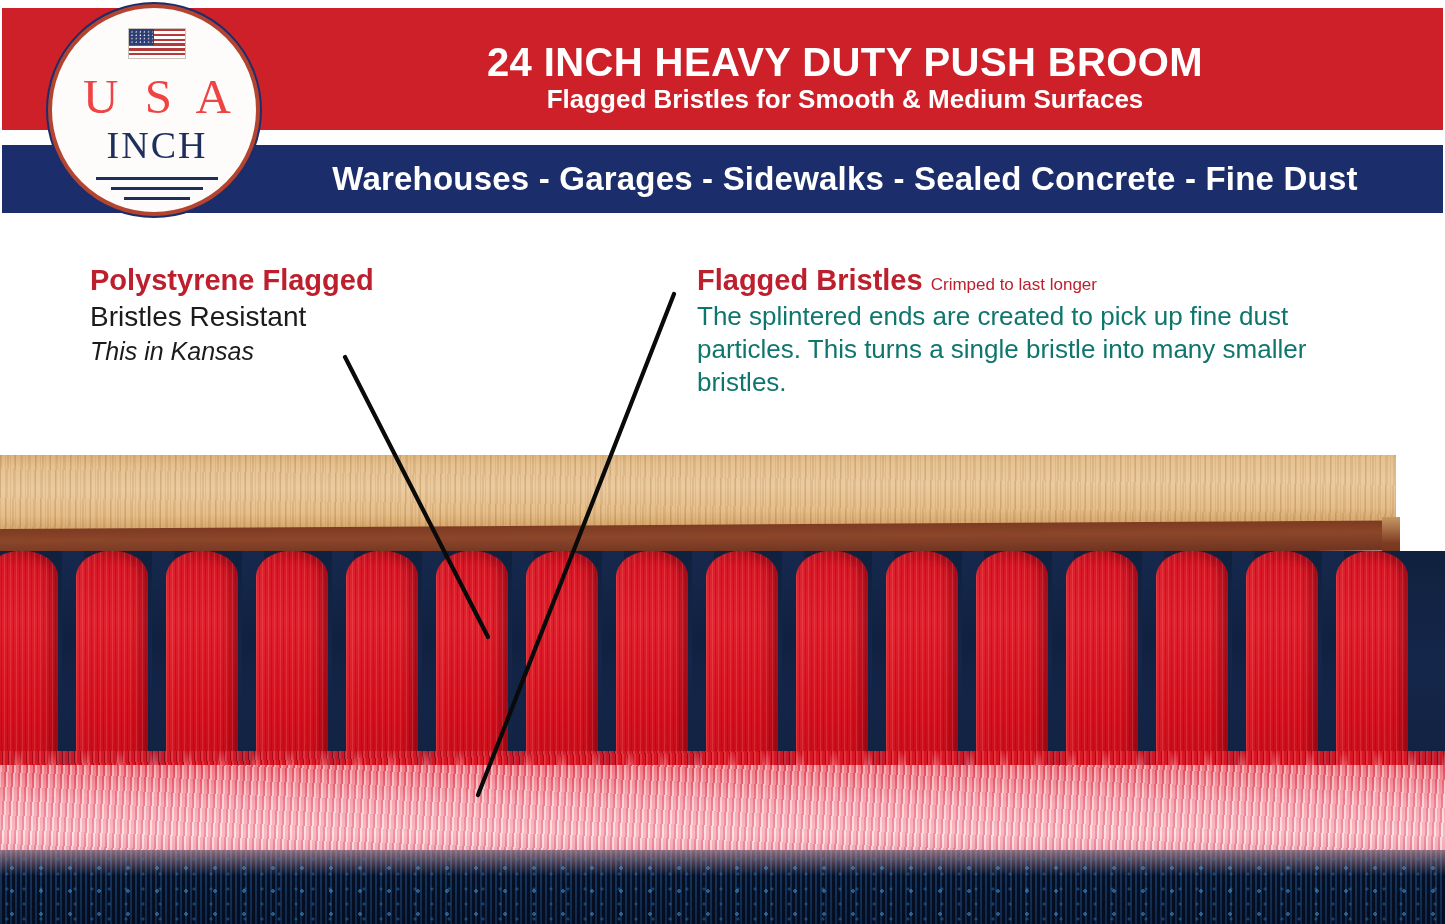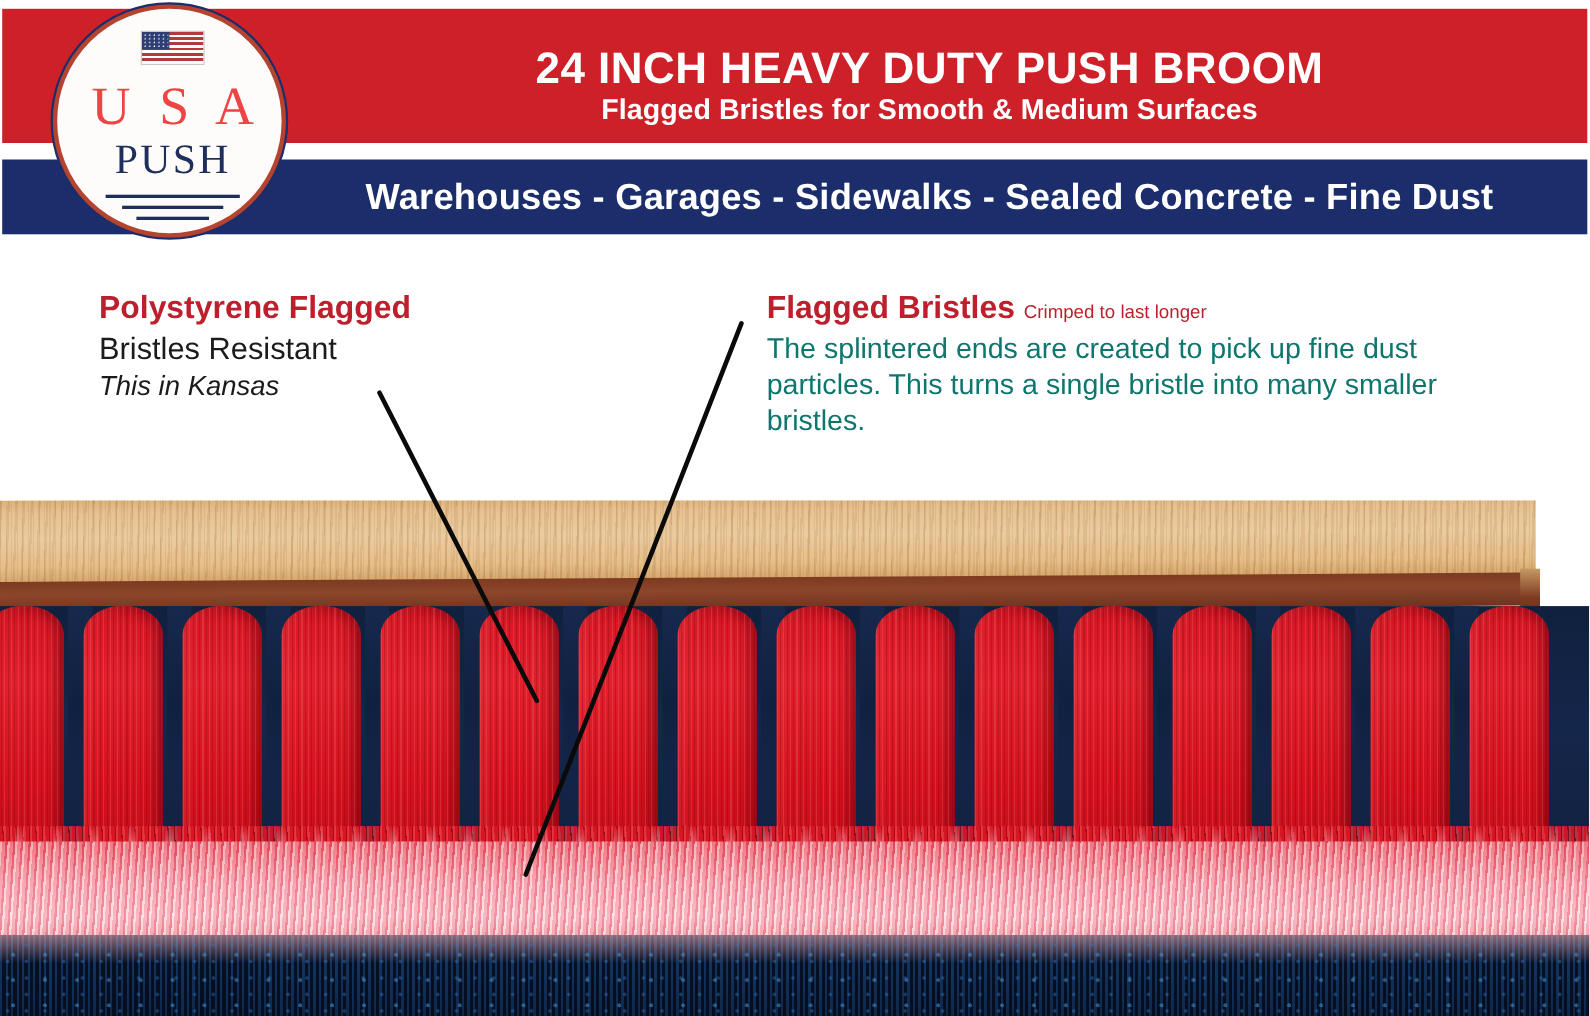--- a/index.html
+++ b/index.html
@@ -426,21 +426,21 @@
 
   <div class="logo-badge">
     <div class="logo-inner">
       <div class="logo-flag">
         <div class="flag-stripes"></div>
         <div class="flag-canton">
           <div class="flag-stars"></div>
         </div>
       </div>
       <div class="logo-usa">U S A</div>
-      <div class="logo-broom">PUSH</div>
+      <div class="logo-broom">INCH</div>
       <div class="logo-rules">
         <div class="logo-rule lr1"></div>
         <div class="logo-rule lr2"></div>
         <div class="logo-rule lr3"></div>
       </div>
     </div>
   </div>
   <div class="logo-ring-outer"></div>
 
   <div class="anno anno-left">

